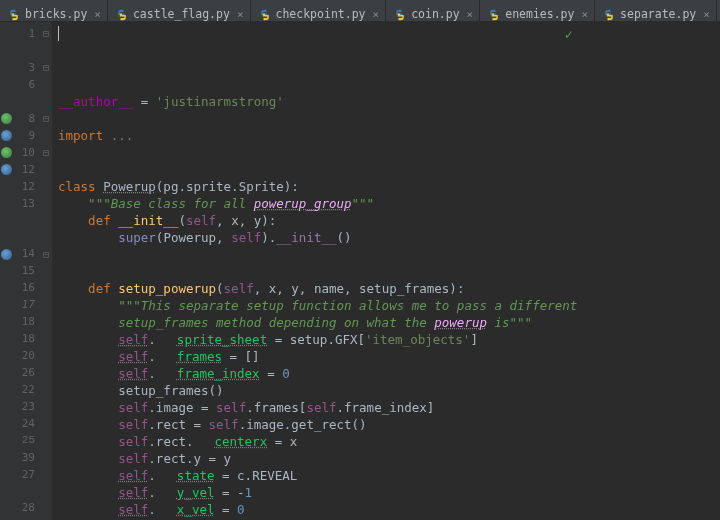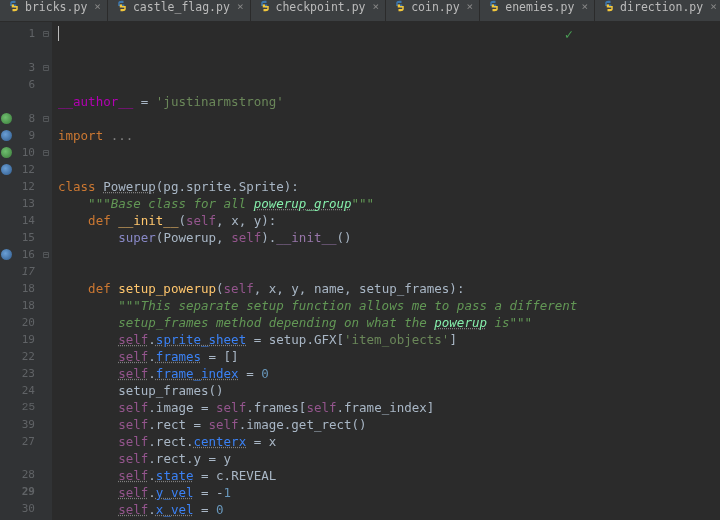--- a/index.html
+++ b/index.html
@@ -1,42 +1,42 @@
 <!DOCTYPE html>
 <html><head>
 <meta charset="utf-8">
 <style>
   * { margin: 0; padding: 0; box-sizing: border-box; }
   html, body { width: 720px; height: 520px; overflow: hidden; background: #2b2b2b; font-family: "Consolas", "Menlo", monospace; font-size: 12.5px; color: #a9b7c6; }
   .tabs { display: flex; height: 22px; background: #3c3f41; border-bottom: 1px solid #2b2b2b; user-select: none; overflow: hidden; white-space: nowrap; }
-  .tab { display: flex; align-items: flex-start; padding: 0 6px 0 8px; border-right: 1px solid #2b2b2b; color: #bbbbbb; font-size: 11.5px; gap: 5px; cursor: pointer; }
+  .tab { display: flex; align-items: flex-end; padding: 0 6px 0 8px; border-right: 1px solid #2b2b2b; color: #bbbbbb; font-size: 11.5px; gap: 5px; cursor: pointer; }
   .tab .close { color: #888; font-size: 11px; margin-left: 2px; }
   .py-icon { width: 12px; height: 12px; display: inline-block; }
   .editor { display: flex; height: calc(100% - 22px); background: #2b2b2b; line-height: 17px; }
   .gutter { width: 26px; background: #313335; color: #606366; text-align: right; padding: 3px 5px 0 0; font-size: 11px; }
   .marks { width: 14px; background: #313335; position: relative; }
   .mark { position: absolute; left: 1px; width: 11px; height: 11px; border-radius: 50%; }
   .mark.green { background: radial-gradient(circle at 40% 40%, #6fbf6f, #3a7a3a); }
   .mark.blue  { background: radial-gradient(circle at 40% 40%, #6a9fd6, #2f5a8a); }
   .fold { width: 12px; background: #313335; color: #606366; font-size: 10px; padding-top: 3px; }
   .fold .fbox { height: 17px; text-align: center; line-height: 17px; cursor: pointer; }
   .code { white-space: pre; padding: 3px 0 0 6px; position: relative; }
   .caret { position: absolute; width: 1px; height: 15px; background: #bbbbbb; }
   .check { position: absolute; top: 4px; right: 4px; color: #499c54; font-size: 14px; }
   
   .kw { color: #cc7832; }
   .fn { color: #ffc66d; }
   .cls { color: #a9b7c6; text-decoration: underline dotted #808080; }
   .str { color: #6a8759; }
   .doc { color: #629755; font-style: italic; }
-  .docu { color: #86efac; font-style: italic; text-decoration: underline dotted #808080; }
+  .docu { color: #f0abfc; font-style: italic; text-decoration: underline dotted #808080; }
   .self { color: #94558d; }
   .selfu { color: #94558d; text-decoration: underline dotted #808080; }
   .attr { color: #9876aa; }
-  .attru { color: #3b82f6; text-decoration: underline dotted #808080; }
+  .attru { color: #22c55e; text-decoration: underline dotted #808080; margin-left: 21px; }
   .num { color: #6897bb; }
   .gry { color: #808080; }
   .op { color: #a9b7c6; }
   .bi { color: #8888c6; }
   .dund { color: #b200b2; }
 </style>
 </head>
 <body>
 
 <div class="tabs" id="tabs">
@@ -78,21 +78,21 @@
         <path fill="#f2c73c" d="M9 15H6v-3h5v-2H5V6h3v2h5v4c0 2-2 3-4 3z"></path>
       </svg>
       <span>enemies.py</span>
       <span class="close">×</span>
     </div>
     <div class="tab">
       <svg class="py-icon" viewBox="0 0 16 16">
         <path fill="#3c77af" d="M7 1h3v3H5v2h6v4H8v-2H3V4c0-2 2-3 4-3z"></path>
         <path fill="#f2c73c" d="M9 15H6v-3h5v-2H5V6h3v2h5v4c0 2-2 3-4 3z"></path>
       </svg>
-      <span>direction.py</span>
+      <span>separate.py</span>
       <span class="close">×</span>
     </div>
     <div class="tab"></div>
   </div>
 
 <div class="editor">
   <div class="marks" id="marks">
       <div class="mark green" style="top: 91px;"></div>
       <div class="mark blue" style="top: 108px;"></div>
       <div class="mark green" style="top: 125px;"></div>
@@ -104,28 +104,28 @@
       <div style="height: 17px;"></div>
       <div style="height: 17px;">3</div>
       <div style="height: 17px;">6</div>
       <div style="height: 17px;"></div>
       <div style="height: 17px;">8</div>
       <div style="height: 17px;">9</div>
       <div style="height: 17px;">10</div>
       <div style="height: 17px;">12</div>
       <div style="height: 17px;">12</div>
       <div style="height: 17px;">13</div>
-      <div style="height: 17px;">14</div>
+      <div style="height: 17px; margin-top: 33px;">14</div>
       <div style="height: 17px;">15</div>
       <div style="height: 17px;">16</div>
       <div style="height: 17px; font-style: italic;">17</div>
       <div style="height: 17px;">18</div>
       <div style="height: 17px;">18</div>
       <div style="height: 17px;">20</div>
-      <div style="height: 17px;">19</div>
+      <div style="height: 17px;">26</div>
       <div style="height: 17px;">22</div>
       <div style="height: 17px;">23</div>
       <div style="height: 17px;">24</div>
       <div style="height: 17px; font-family: Liberation Mono, monospace;">25</div>
       <div style="height: 17px;">39</div>
       <div style="height: 17px;">27</div>
       <div style="height: 17px; margin-top: 16px;">28</div>
       <div style="height: 17px; font-weight: bold;">29</div>
       <div style="height: 17px;">30</div>
       <div style="height: 17px;">31</div>

